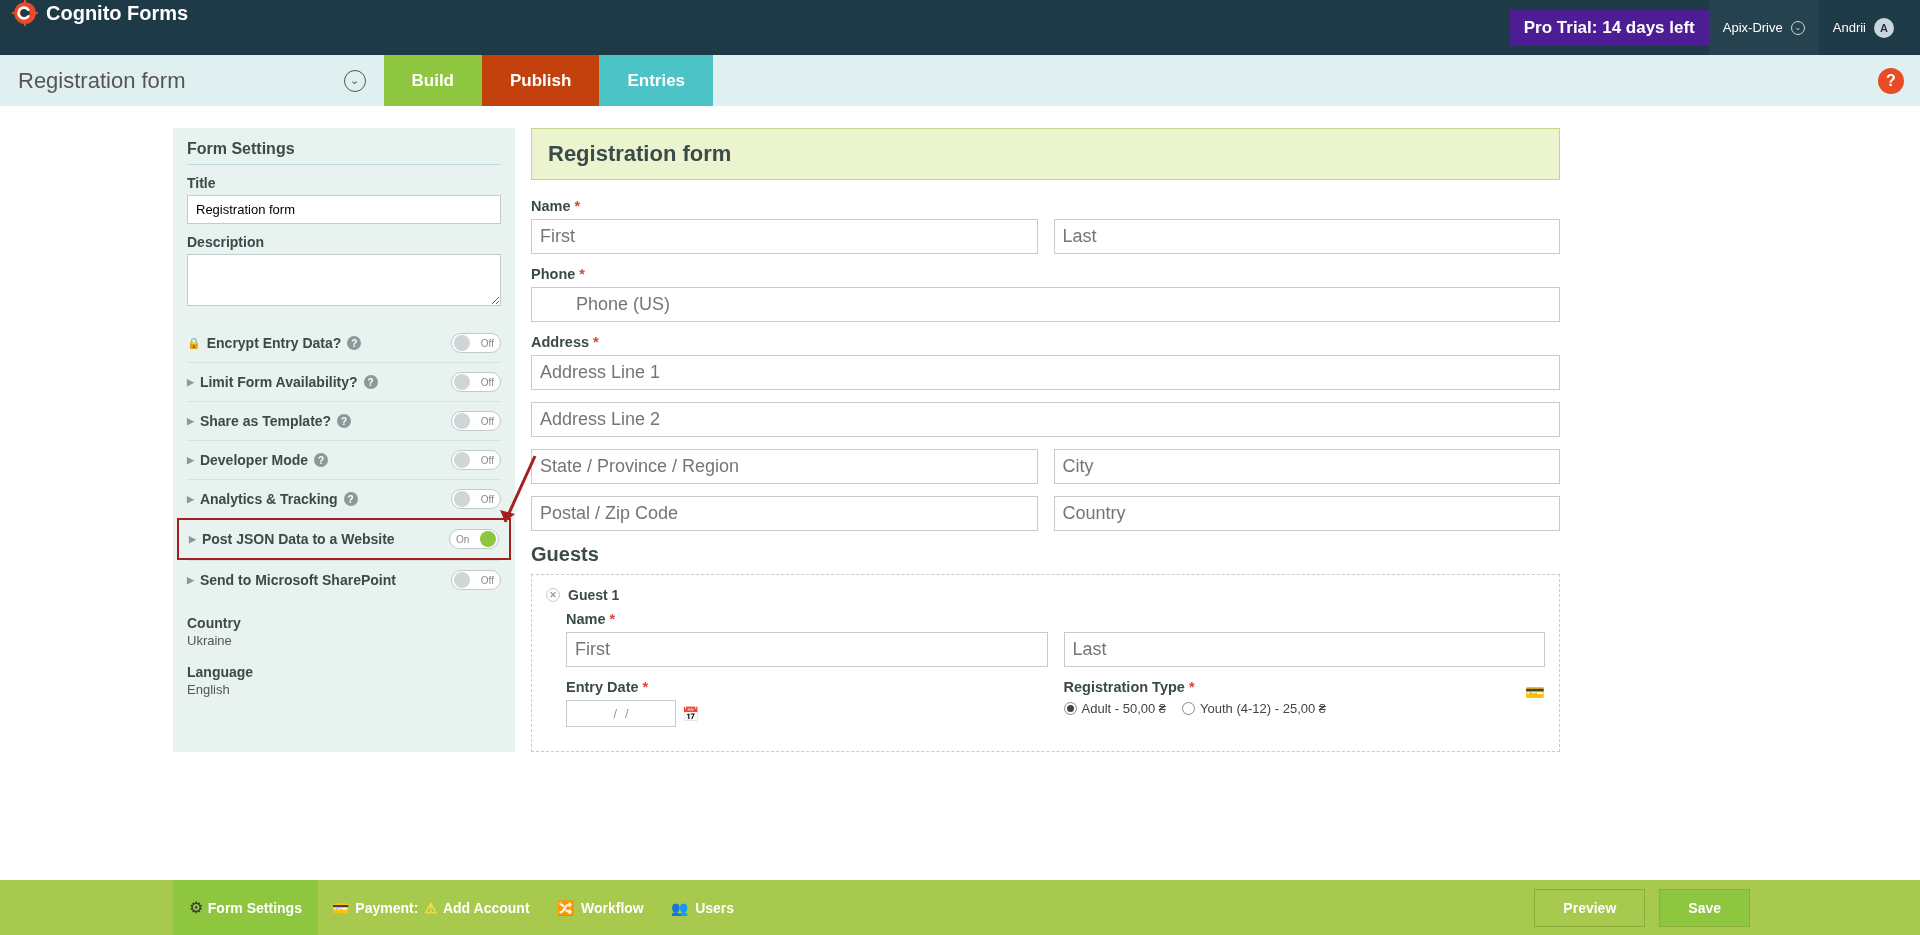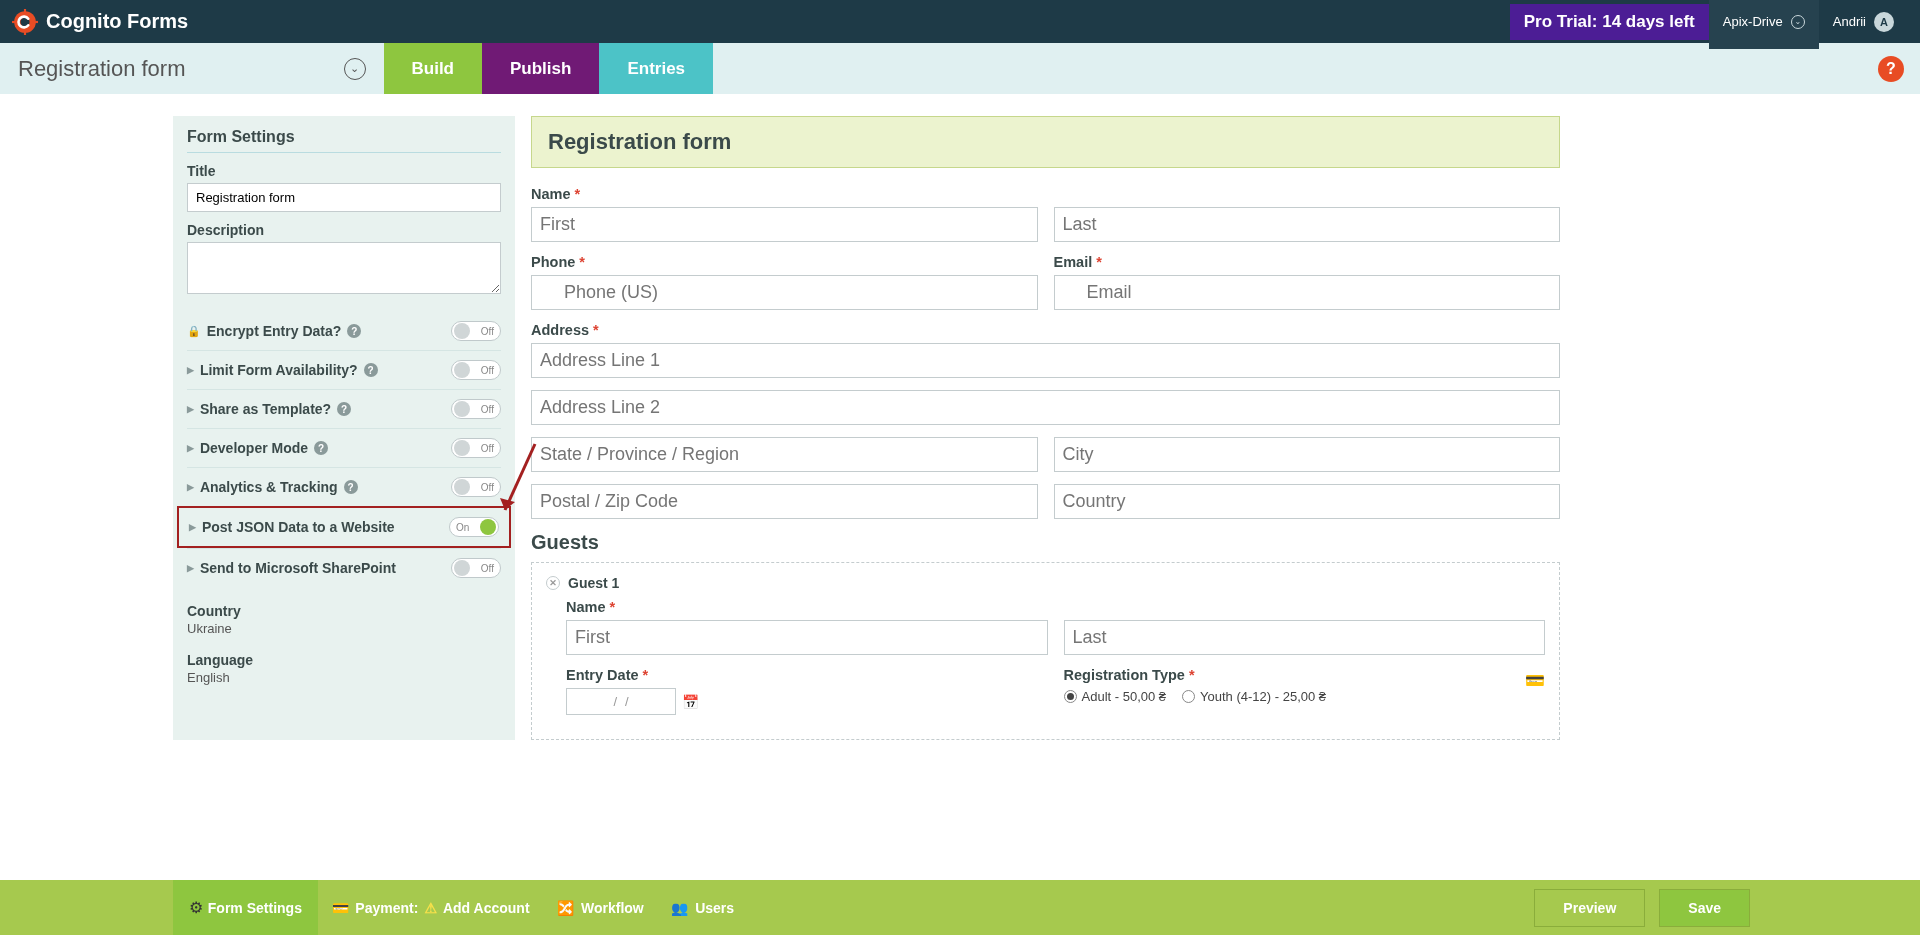--- a/index.html
+++ b/index.html
@@ -1,34 +1,34 @@
 <!DOCTYPE html>
 <html><head>
 <meta charset="utf-8">
 <style>
 * { box-sizing: border-box; margin: 0; padding: 0; }
 body { font-family: "Segoe UI", Arial, sans-serif; background:#fff; color:#333; }
-.top-bar { background:#1e3a47; height:43px; display:flex; align-items:center; padding:0 12px; }
+.top-bar { background:#1e3a47; height:55px; display:flex; align-items:flex-start; padding:0 12px; }
 .logo { display:flex; align-items:center; gap:8px; }
 .logo-icon { width:26px; height:26px; }
 .logo-text { color:#fff; font-size:20px; font-weight:700; }
 .top-right { margin-left:auto; display:flex; align-items:center; gap:0; }
 .pro-trial { background:#4c1d95; color:#fff; font-weight:700; padding:8px 14px; font-size:17px; }
 .org-menu { background:#26424f; color:#fff; padding:8px 14px; font-size:13px; display:flex; align-items:center; gap:8px; height:55px;}
 .user-menu { color:#fff; padding:8px 14px; font-size:13px; display:flex; align-items:center; gap:8px; height:55px;}
 .avatar { width:20px; height:20px; border-radius:50%; background:#c9d7db; color:#1e3a47; display:flex; align-items:center; justify-content:center; font-size:11px; font-weight:700;}
 .chev-down { width:14px; height:14px; border:1px solid #c9d7db; border-radius:50%; display:flex; align-items:center; justify-content:center; font-size:8px; color:#c9d7db;}
 
 .sub-bar { background:#e0f0f1; height:51px; display:flex; align-items:center; }
 .form-name { color:#555; font-size:22px; padding:0 18px; display:flex; align-items:center; gap:18px; }
 .chev-circle { width:22px; height:22px; border:1.5px solid #555; border-radius:50%; display:flex; align-items:center; justify-content:center; font-size:11px; margin-left:140px;}
 .tabs { display:flex; height:100%; }
 .tab { padding:0 28px; color:#fff; font-weight:700; font-size:17px; display:flex; align-items:center; cursor:pointer; }
 .tab-build { background:#8ec63f; }
-.tab-publish { background:#701a75; }
+.tab-publish { background:#c2410c; }
 .tab-entries { background:#4cc3c7; }
 .help-icon { margin-left:auto; margin-right:16px; width:26px; height:26px; background:#e84c24; border-radius:50%; color:#fff; display:flex; align-items:center; justify-content:center; font-weight:900; font-size:16px; }
 
 .main { display:flex; padding:22px 0 0 0; max-width:1560px; }
 .sidebar { width:342px; background:#e8f2ef; margin-left:173px; padding:12px 14px 20px 14px; position:relative; }
 .sidebar h3 { color:#3b4a4a; font-size:16px; font-weight:700; margin-bottom:6px; }
 .sidebar hr { border:none; border-top:1px solid #b9dce0; margin-bottom:10px;}
 .fs-label { color:#3b4a4a; font-size:14px; font-weight:700; margin-top:10px; display:block; }
 .fs-input { width:100%; border:1px solid #c4ccce; background:#fff; padding:6px 8px; font-size:13px; margin-top:4px; }
 .fs-textarea { width:100%; height:52px; border:1px solid #c4ccce; background:#fff; margin-top:4px; resize:vertical; }
@@ -52,21 +52,21 @@
 .settings-list { margin-top:14px;}
 
 .canvas { flex:1; padding:0 0 0 16px; }
 .form-title-box { background:#ecf3cf; border:1px solid #c6d78c; padding:12px 16px; margin-bottom:18px; }
 .form-title-box h2 { color:#3b4a4a; font-size:22px; font-weight:800; }
 .field-row { display:flex; gap:16px; margin-bottom:12px; }
 .field { flex:1; }
 .f-label { color:#3b4a4a; font-size:14.5px; font-weight:700; margin-bottom:5px; display:block; }
 .req { color:#d43; }
 .f-input { width:100%; border:1px solid #c4ccce; padding:6px 8px; font-size:18px; color:#999; background:#fff;}
-.f-input.icon { padding-left:32px; position:relative;}
+.f-input.icon { padding-left:44px; position:relative;}
 .input-wrap { position:relative; }
 .input-icon { position:absolute; left:7px; top:6px; color:#bbb; font-size:12px;}
 .section-title { color:#3b4a4a; font-size:20px; font-weight:800; margin:10px 0 8px 0;}
 .guest-box { border:1px dashed #c4ccce; padding:12px 14px; position:relative;}
 .guest-head { color:#3b4a4a; font-size:14px; font-weight:700; margin-bottom:8px; display:flex; align-items:center; gap:8px;}
 .guest-remove { width:14px; height:14px; border:1px solid #c4ccce; border-radius:50%; display:flex; align-items:center; justify-content:center; font-size:9px; color:#999;}
 .radio-row { display:flex; gap:16px; align-items:center; margin-top:6px;}
 .radio-item { display:flex; align-items:center; gap:5px; font-size:13px; color:#444;}
 .radio-dot { width:13px; height:13px; border:1px solid #888; border-radius:50%; display:flex; align-items:center; justify-content:center;}
 .radio-dot.sel::after { content:""; width:7px;height:7px;background:#444;border-radius:50%;}
@@ -236,27 +236,20 @@
     </div>
 
     <div class="field-row">
       <div class="field">
         <label class="f-label"><span>Phone</span> <span class="req">*</span></label>
         <div class="input-wrap">
           <span class="input-icon">📞</span>
           <input class="f-input icon" placeholder="Phone (US)" style="">
         </div>
       </div>
-      <div class="field">
-        <label class="f-label"><span>Email</span> <span class="req">*</span></label>
-        <div class="input-wrap">
-          <span class="input-icon">✉</span>
-          <input class="f-input icon" placeholder="Email" style="">
-        </div>
-      </div>
     </div>
 
     <label class="f-label"><span>Address</span> <span class="req">*</span></label>
     <div class="field-row">
         <input class="f-input full-col" placeholder="Address Line 1" style="">
       </div>
     <div class="field-row">
         <input class="f-input full-col" placeholder="Address Line 2" style="">
       </div>
     <div class="field-row">

